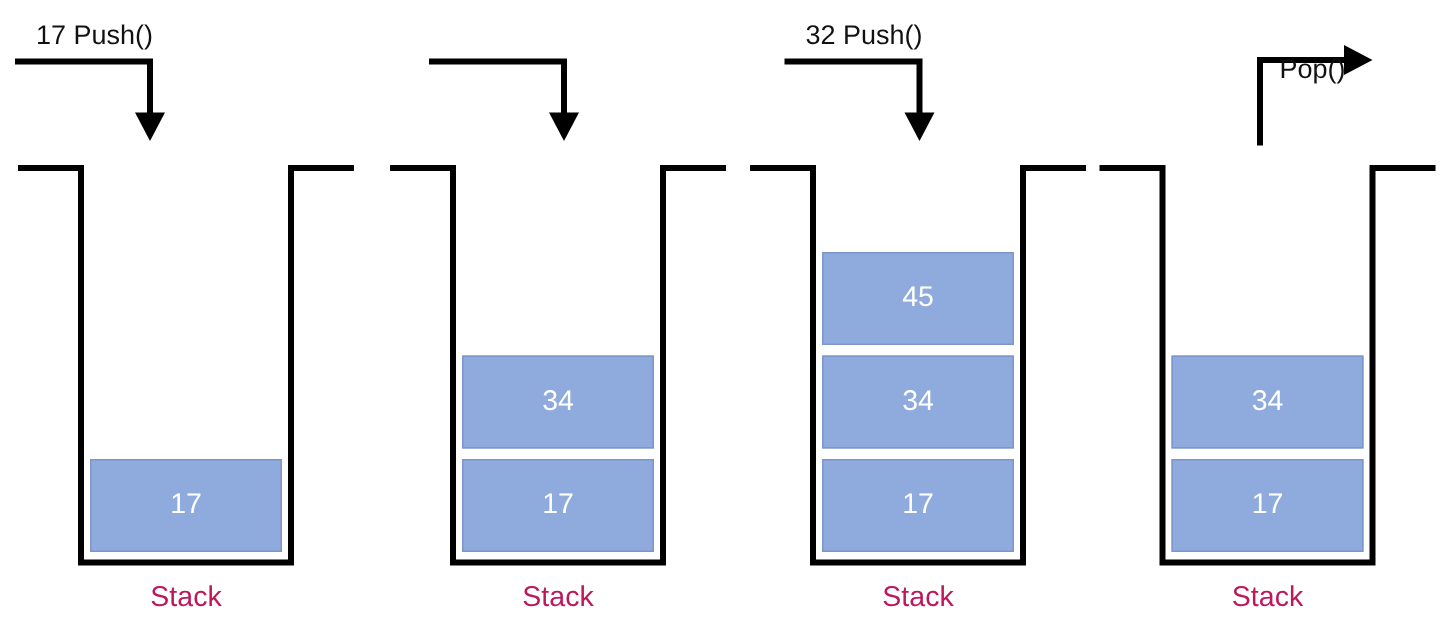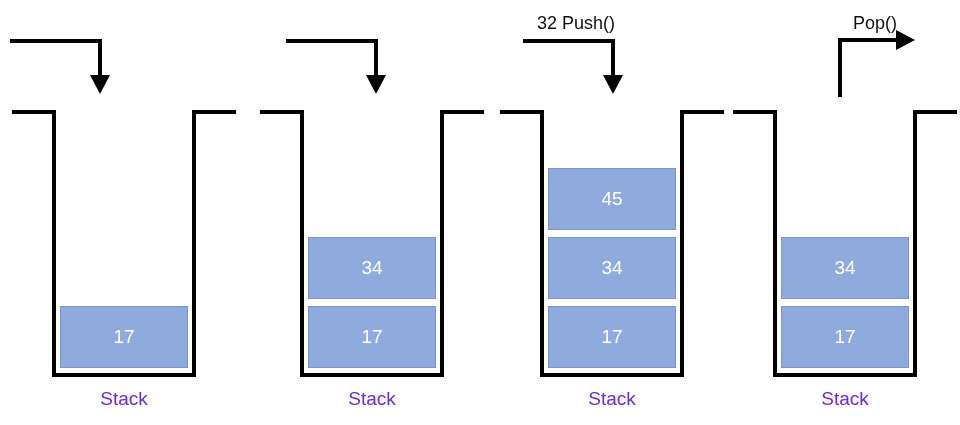--- a/index.html
+++ b/index.html
@@ -18,42 +18,42 @@
   }
   .op-label {
     position: absolute;
     top: 11px;
     font-size: 18px;
     line-height: 24px;
     color: #111111;
     white-space: nowrap;
   }
   .op-label.push { text-align: right; }
-  .op-label.pop  { transform: translateX(-50%); }
+  .op-label.pop  { transform: translateX(-50%); margin-top: 23px; }
   .stack-item {
     position: absolute;
     width: 128px;
     height: 62px;
     background: #8FAADC;
     border: 1.5px solid #7C96CB;
     border-radius: 0;
     box-sizing: border-box;
     display: flex;
     align-items: center;
     justify-content: center;
     color: #ffffff;
     font-size: 19px;
   }
   .stack-caption {
     position: absolute;
     top: 388px;
     transform: translateX(-50%);
     font-size: 19px;
     line-height: 22px;
-    color: #6d28d9;
+    color: #be185d;
     white-space: nowrap;
   }
 </style>
 </head>
 <body>
 
 <div class="canvas">
 
   <svg class="diagram-svg" viewBox="0 0 960 425" xmlns="http://www.w3.org/2000/svg">
 
@@ -72,20 +72,21 @@
     <g fill="#000000" stroke="none">
       <polygon points="90,75 110,75 100,94"></polygon>
       <polygon points="366,75 386,75 376,94"></polygon>
       <polygon points="603,75 623,75 613,94"></polygon>
     </g>
 
     <path d="M 840 97 V 40 H 897" stroke="#000000" stroke-width="4" fill="none"></path>
     <polygon points="896,30 896,50 915,40" fill="#000000" stroke="none"></polygon>
   </svg>
 
+  <div class="op-label push" style="right:858px;">17 Push()</div>
   <div class="op-label push" style="right:345px;">32 Push()</div>
   <div class="op-label pop" style="left:875px;">Pop()</div>
 
   <div class="stack-item" style="left:60px; top:306px;">17</div>
 
   <div class="stack-item" style="left:308px; top:237px;">34</div>
   <div class="stack-item" style="left:308px; top:306px;">17</div>
 
   <div class="stack-item" style="left:548px; top:168px;">45</div>
   <div class="stack-item" style="left:548px; top:237px;">34</div>

